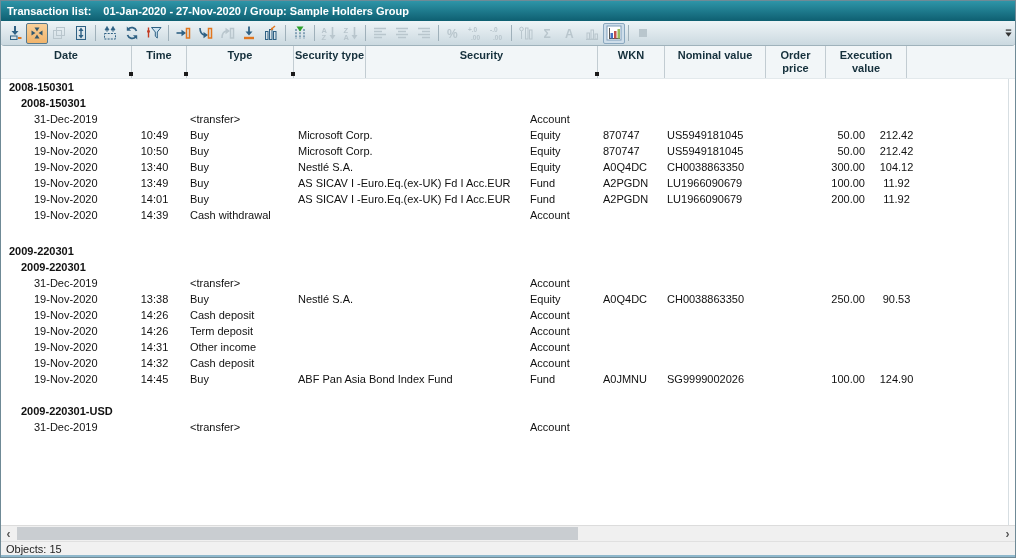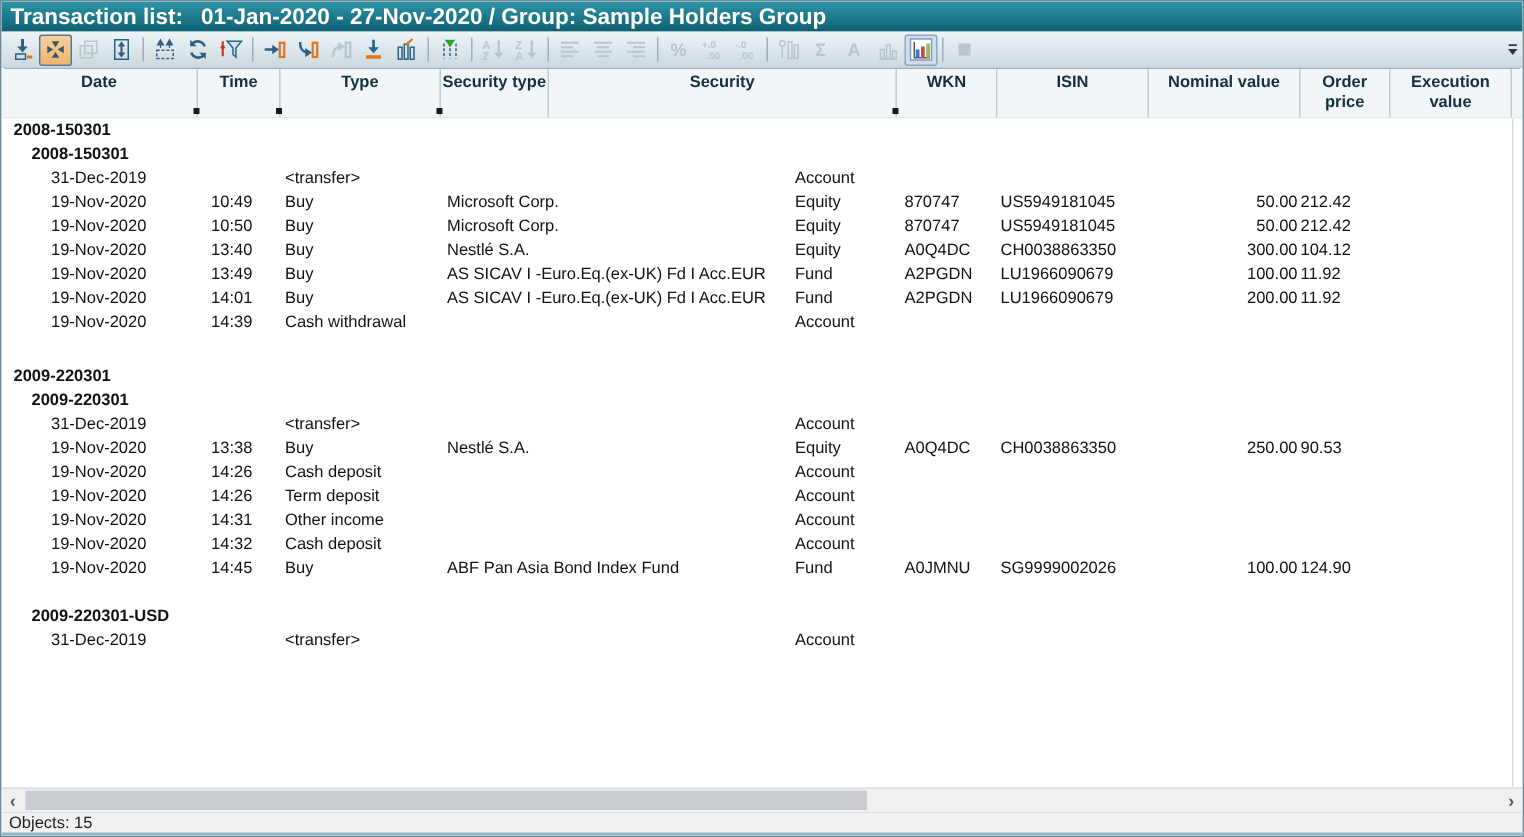--- a/index.html
+++ b/index.html
@@ -8,21 +8,21 @@
     width:1016px;height:558px;margin:0 auto;
     border:1px solid #6f8a96;background:#fff;
     display:flex;flex-direction:column;
     font-family:"Liberation Sans",sans-serif;
     position:relative;overflow:hidden;
   }
   
   .titlebar{
     height:20px;flex:0 0 20px;
     background:linear-gradient(#2e95a8,#0e5f71);
-    color:#fff;font-size:15px;font-weight:bold;
+    color:#fff;font-size:11px;font-weight:bold;
     display:flex;align-items:center;padding-left:6px;white-space:nowrap;
   }
   .titlebar .tval{margin-left:12px;}
   
   .toolbar{
     height:25px;flex:0 0 25px;position:relative;
     background:linear-gradient(#eef4f7,#cbd9e0);
     border-bottom:1px solid #9fb2bb;
     display:flex;align-items:center;padding:1px 14px 1px 3px;
     border-radius:0 0 3px 3px;
@@ -62,21 +62,21 @@
   .spacer{width:100%;}
   .cell{display:inline-block;vertical-align:top;height:16px;line-height:16px;overflow:hidden;white-space:nowrap;}
   .c-date{padding-left:33px;}
   .c-time{text-align:center;padding-right:10px;}
   .c-type{padding-left:3px;}
   .c-security{padding-left:4px;}
   .c-sectype{padding-left:4px;}
   .c-wkn{padding-left:5px;}
   .c-isin{padding-left:2px;}
   .c-nominal{text-align:right;padding-right:2px;}
-  .c-price{text-align:left;padding-right:1px;}
+  .c-price{text-align:center;padding-right:1px;}
   
   .hscroll{
     height:16px;flex:0 0 16px;position:relative;background:#f0f0f0;
     border-top:1px solid #dcdcdc;
   }
   .hs-arrow{
     position:absolute;top:0;width:15px;height:100%;
     display:flex;align-items:center;justify-content:center;
     font-size:12px;font-weight:bold;color:#555;background:#f0f0f0;
   }
@@ -315,23 +315,20 @@
       </div>
       <div class="hcell" style="width: 72px;">
         <span>Security type</span>
       </div>
       <div class="hcell" style="width: 232px;">
         <span>Security</span>
         <span class="marker"></span>
       </div>
       <div class="hcell" style="width: 67px;">
         <span>WKN</span>
-      </div>
-      <div class="hcell" style="width: 101px;">
-        <span>ISIN</span>
       </div>
       <div class="hcell" style="width: 101px;">
         <span>Nominal value</span>
       </div>
       <div class="hcell" style="width: 60px;">
         <span>Order price</span>
       </div>
       <div class="hcell" style="width: 81px;">
         <span>Execution value</span>
       </div>

